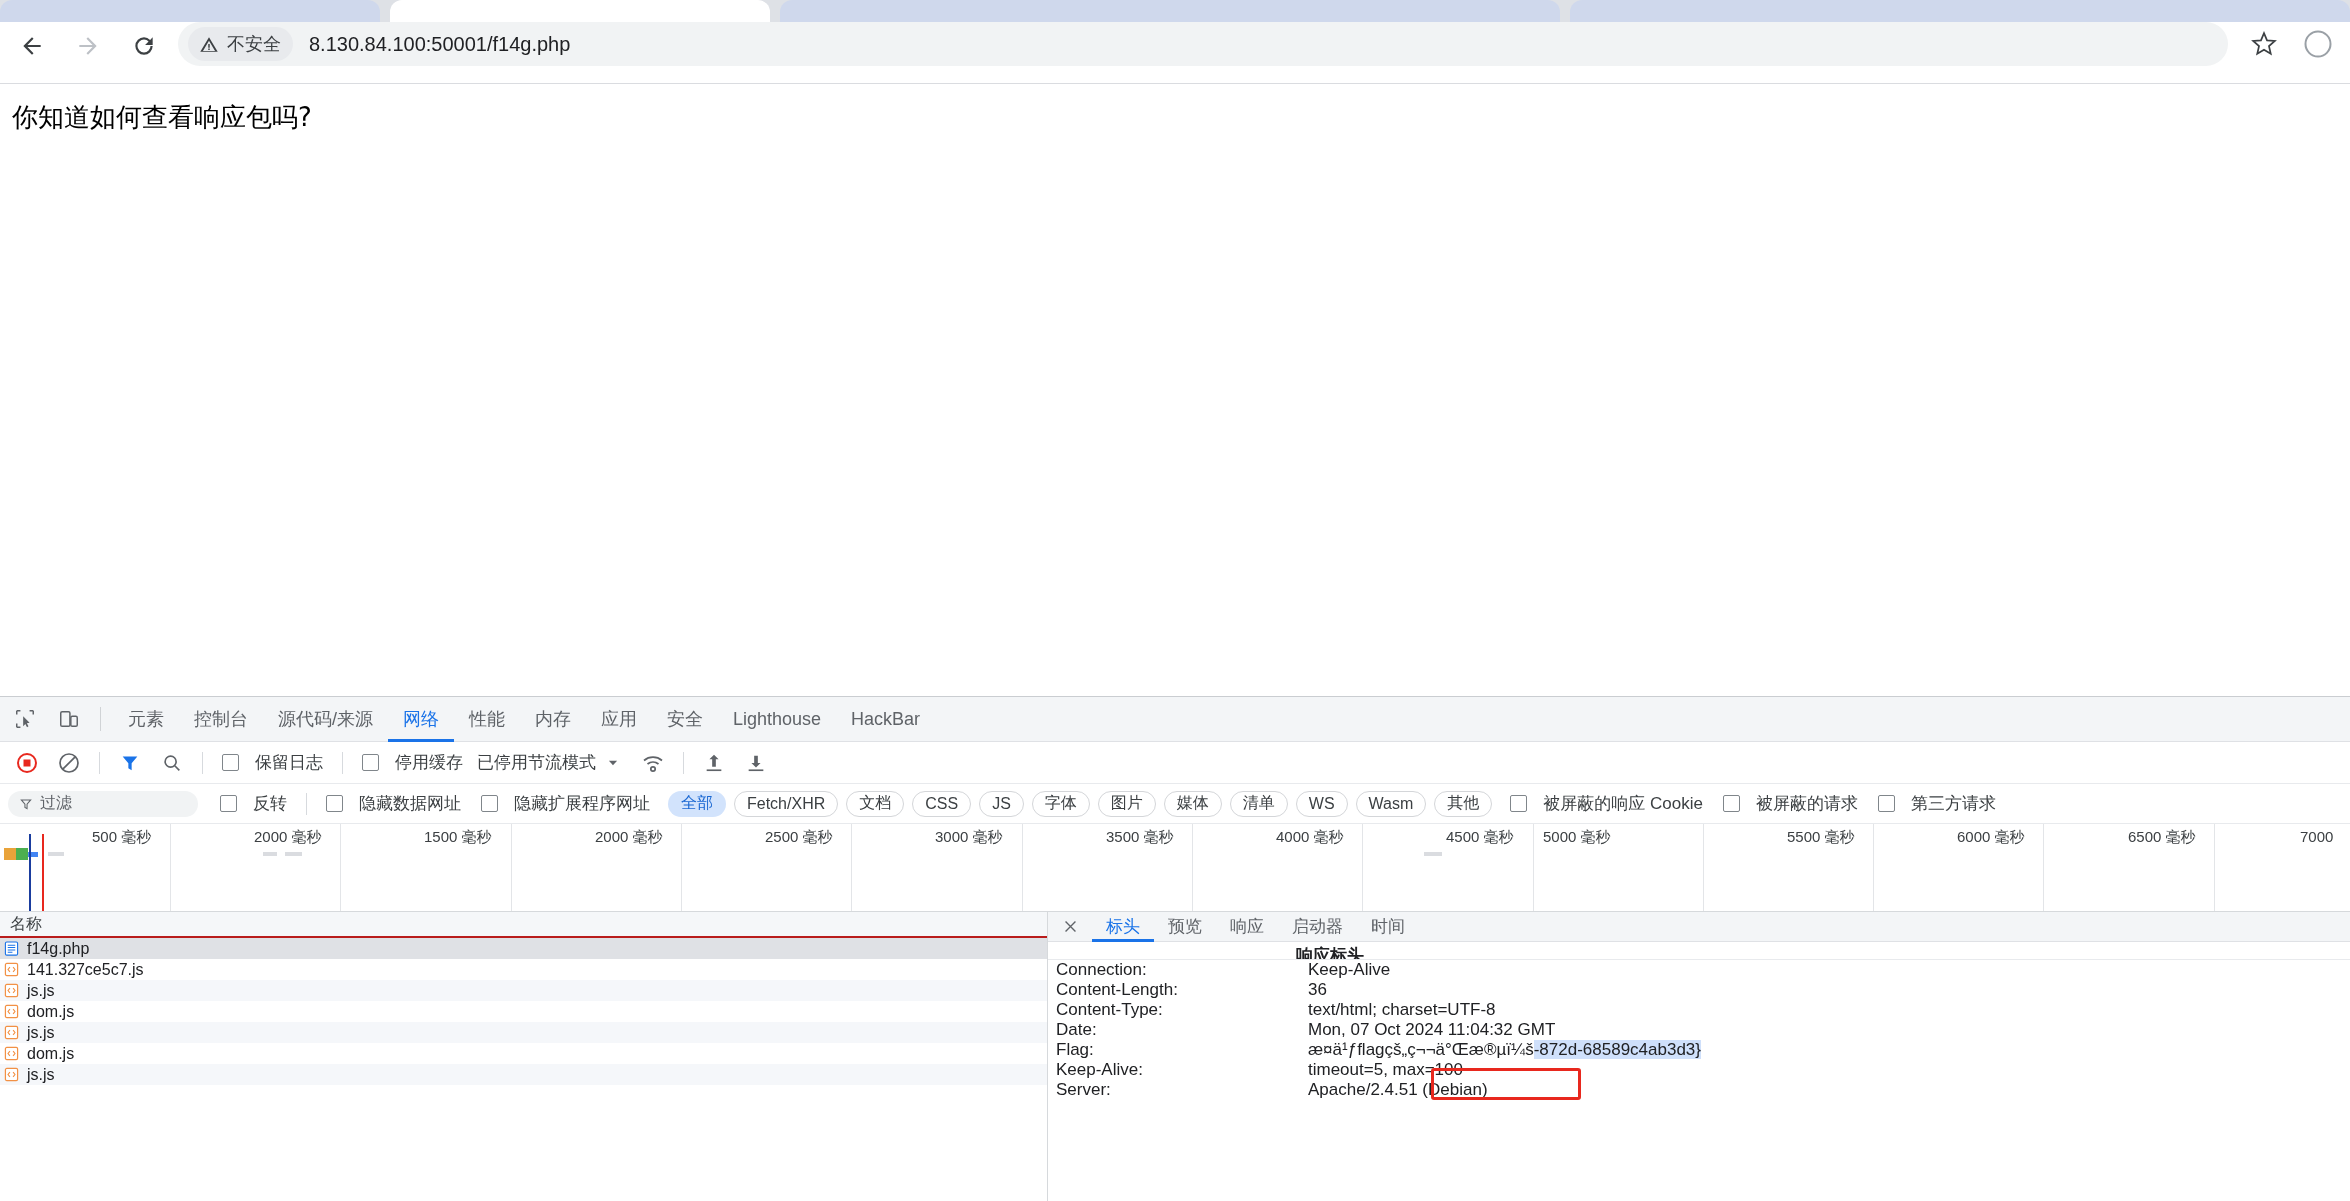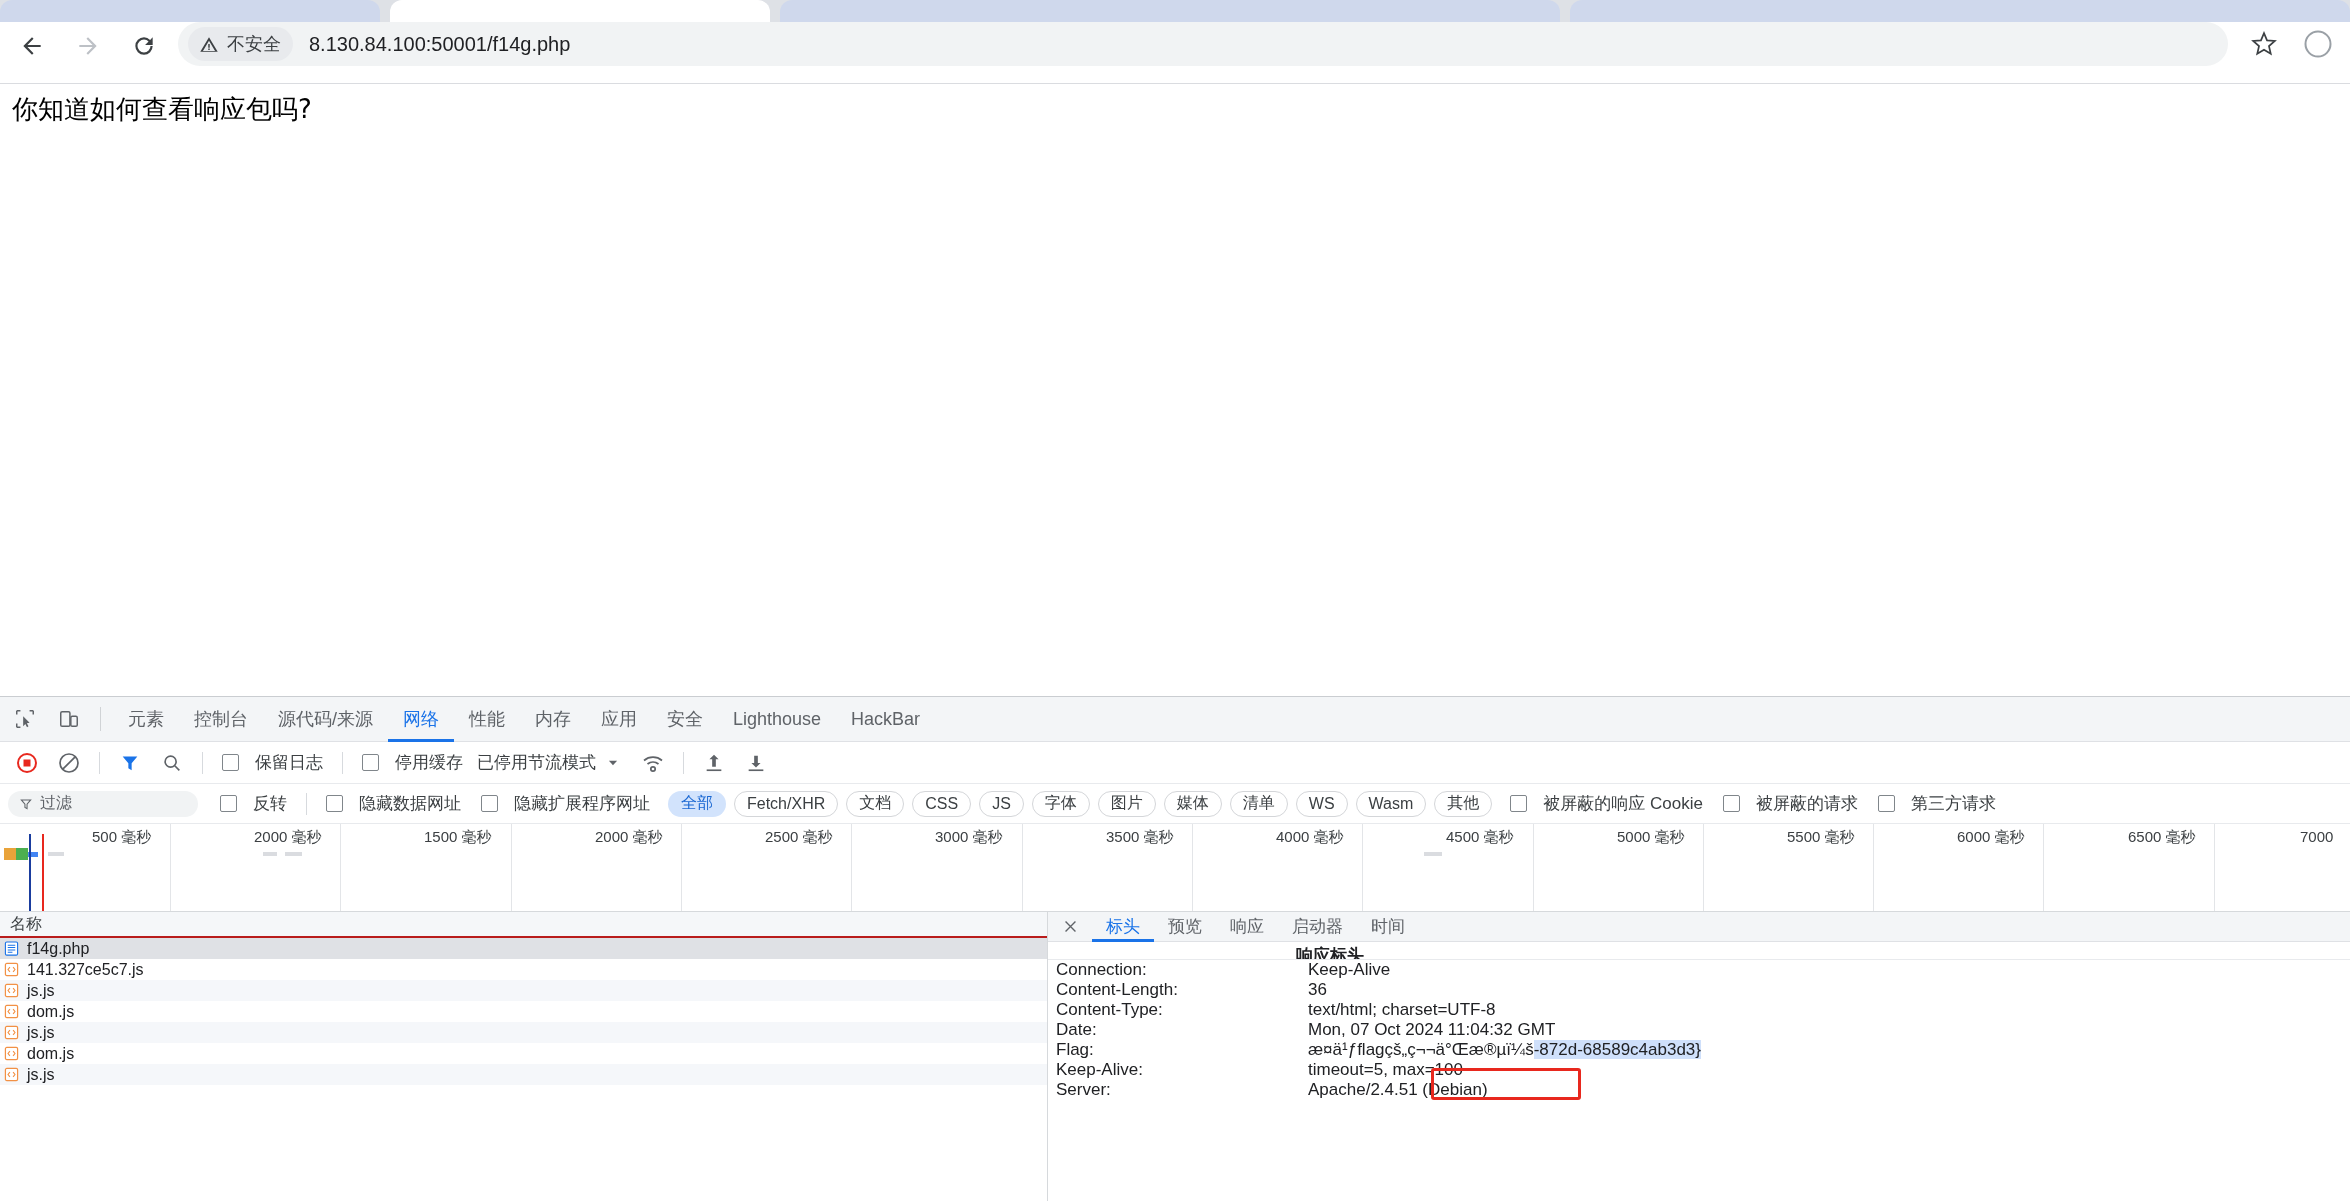--- a/index.html
+++ b/index.html
@@ -54,21 +54,21 @@
     display: flex; align-items: center; justify-content: center;
     border-radius: 50%; cursor: pointer; flex: none;
   }
 
   
   #page-viewport {
     position: absolute; top: 84px; left: 0; width: 2350px; height: 612px;
     background: #ffffff; overflow: hidden;
   }
   #page-body-text {
-    position: absolute; left: 12px; top: 8px;
+    position: absolute; left: 12px; top: 16px;
     font-size: 26px; color: #000000;
     font-family: "DejaVu Sans", "Liberation Sans", sans-serif;
   }
 
   
   #devtools {
     position: absolute; top: 696px; left: 0; width: 2350px; height: 505px;
     background: #ffffff; border-top: 1px solid #cacdd1;
     font-size: 17px; color: #3c4043;
   }
@@ -419,21 +419,21 @@
 
     <div class="ruler-label" style="left:92px;">500 毫秒</div>
     <div class="ruler-label" style="left:254px;">2000 毫秒</div>
     <div class="ruler-label" style="left:424px;">1500 毫秒</div>
     <div class="ruler-label" style="left:595px;">2000 毫秒</div>
     <div class="ruler-label" style="left:765px;">2500 毫秒</div>
     <div class="ruler-label" style="left:935px;">3000 毫秒</div>
     <div class="ruler-label" style="left:1106px;">3500 毫秒</div>
     <div class="ruler-label" style="left:1276px;">4000 毫秒</div>
     <div class="ruler-label" style="left:1446px;">4500 毫秒</div>
-    <div class="ruler-label" style="left:1617px;">5000 毫秒</div>
+    <div class="ruler-label" style="left:1543px;">5000 毫秒</div>
     <div class="ruler-label" style="left:1787px;">5500 毫秒</div>
     <div class="ruler-label" style="left:1957px;">6000 毫秒</div>
     <div class="ruler-label" style="left:2128px;">6500 毫秒</div>
     <div class="ruler-label" style="left:2300px;">7000</div>
 
     <div class="ov-bar" style="left:4px;width:12px;background:#e9a33a;"></div>
     <div class="ov-bar" style="left:16px;width:12px;background:#4caf50;"></div>
     <div class="ov-bar" style="left:28px;width:10px;height:5px;top:28px;background:#4285f4;"></div>
     <div class="ov-bar" style="left:48px;width:16px;height:4px;top:28px;background:#dadce0;"></div>
     <div class="ov-bar" style="left:263px;width:14px;height:4px;top:28px;background:#dadce0;"></div>

